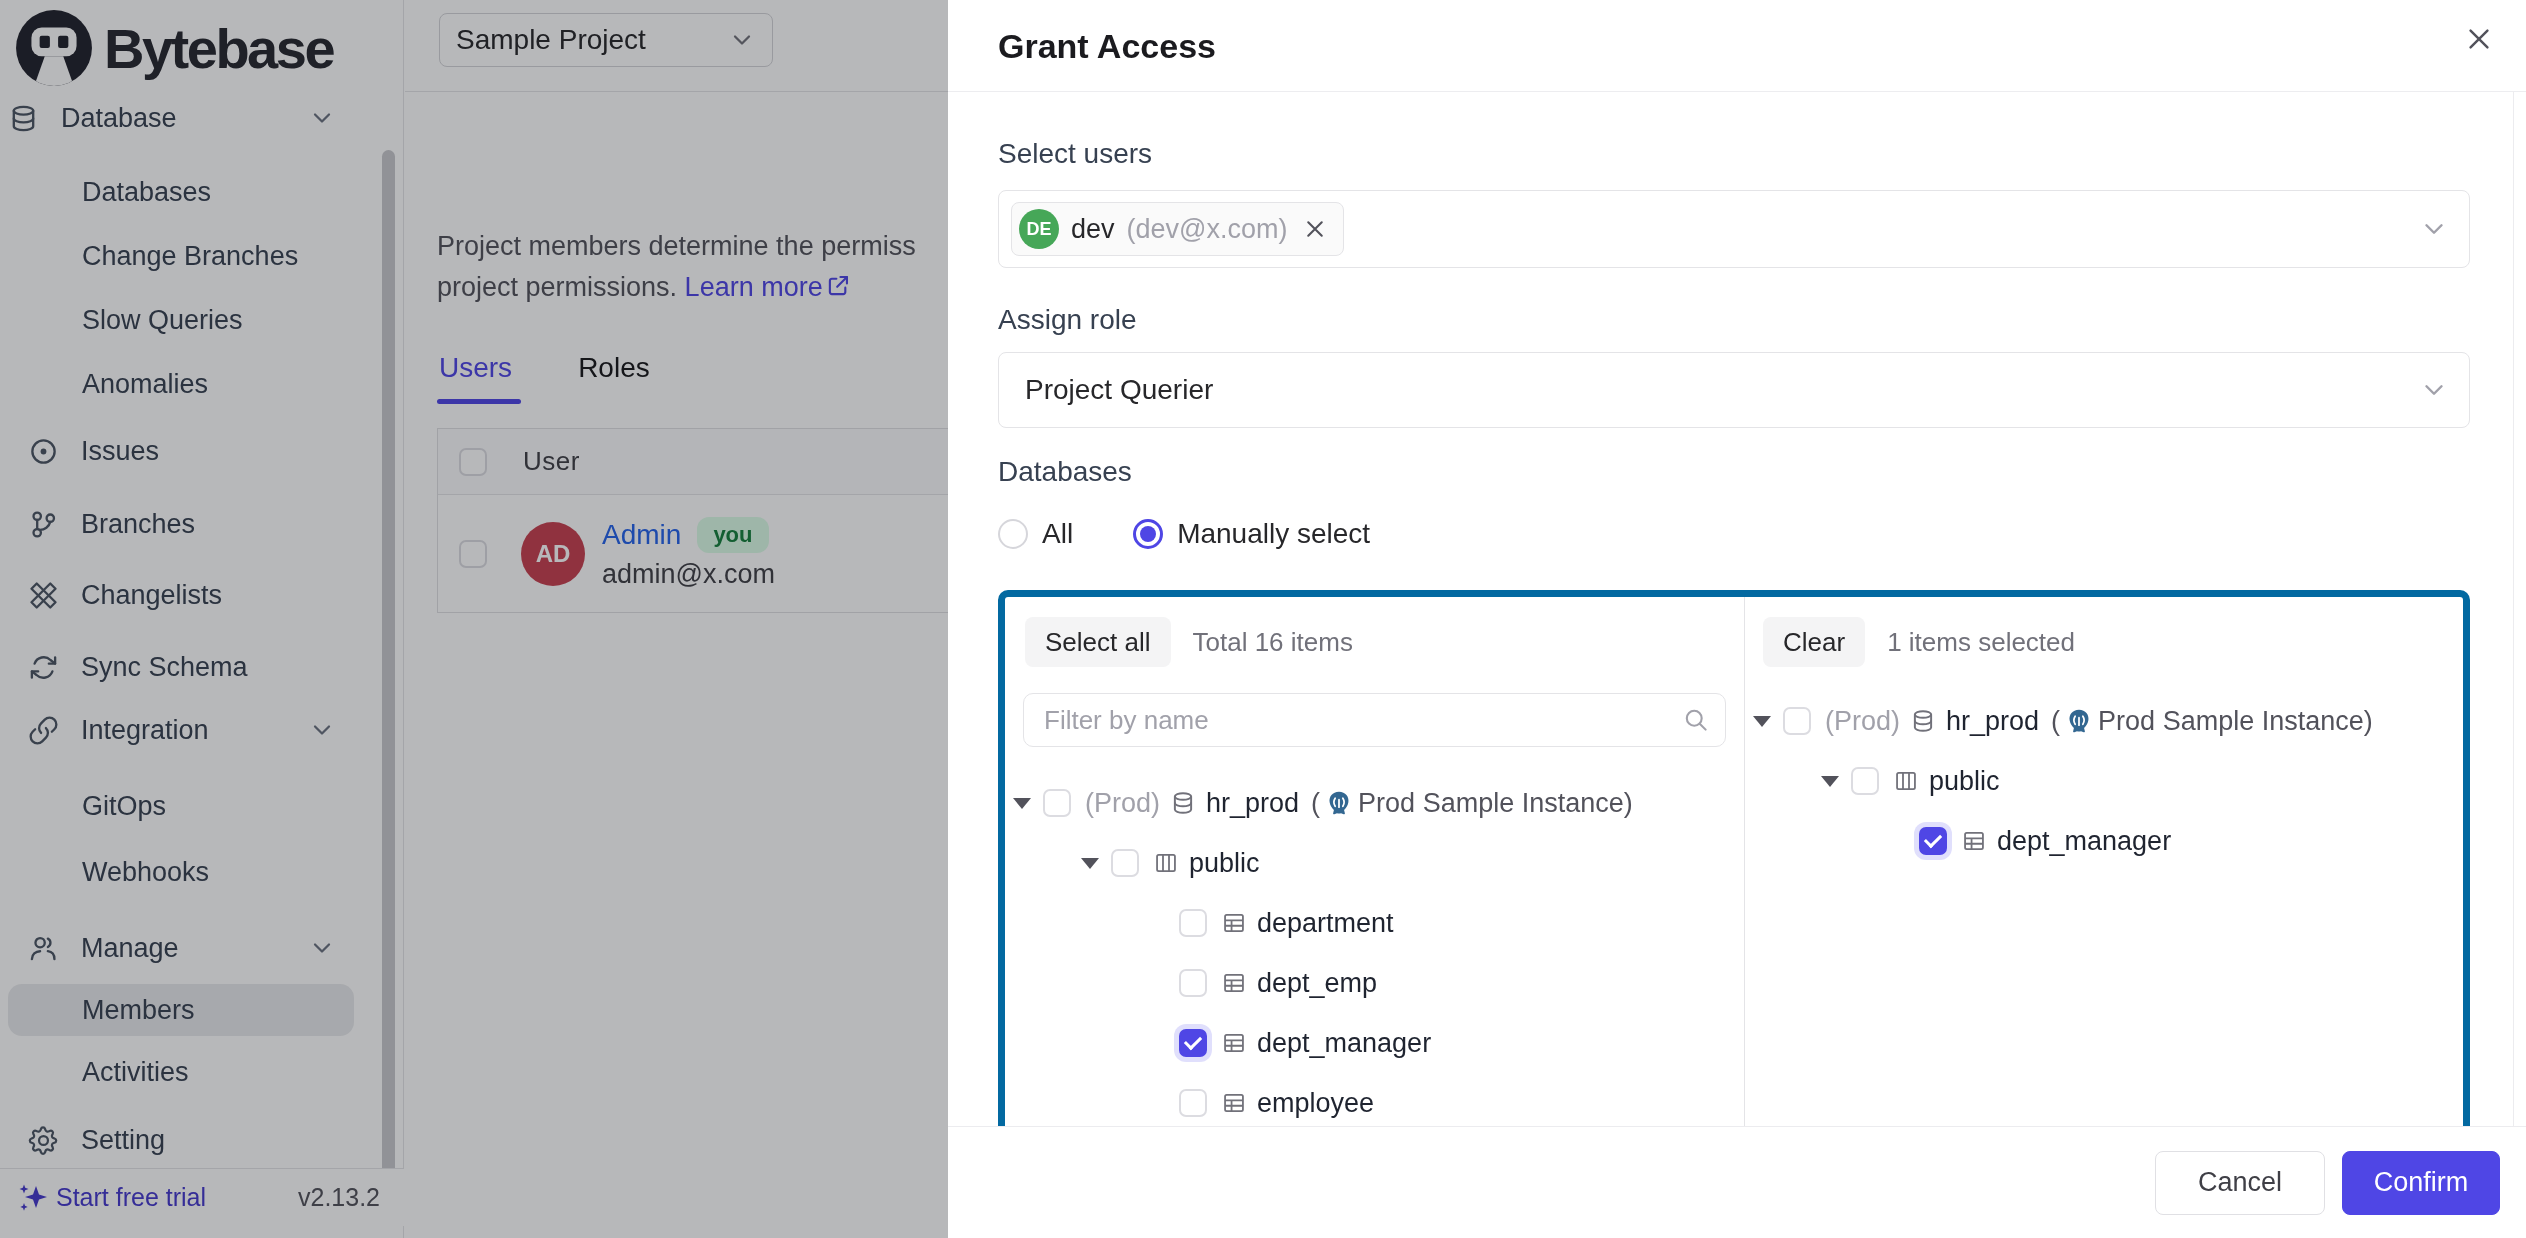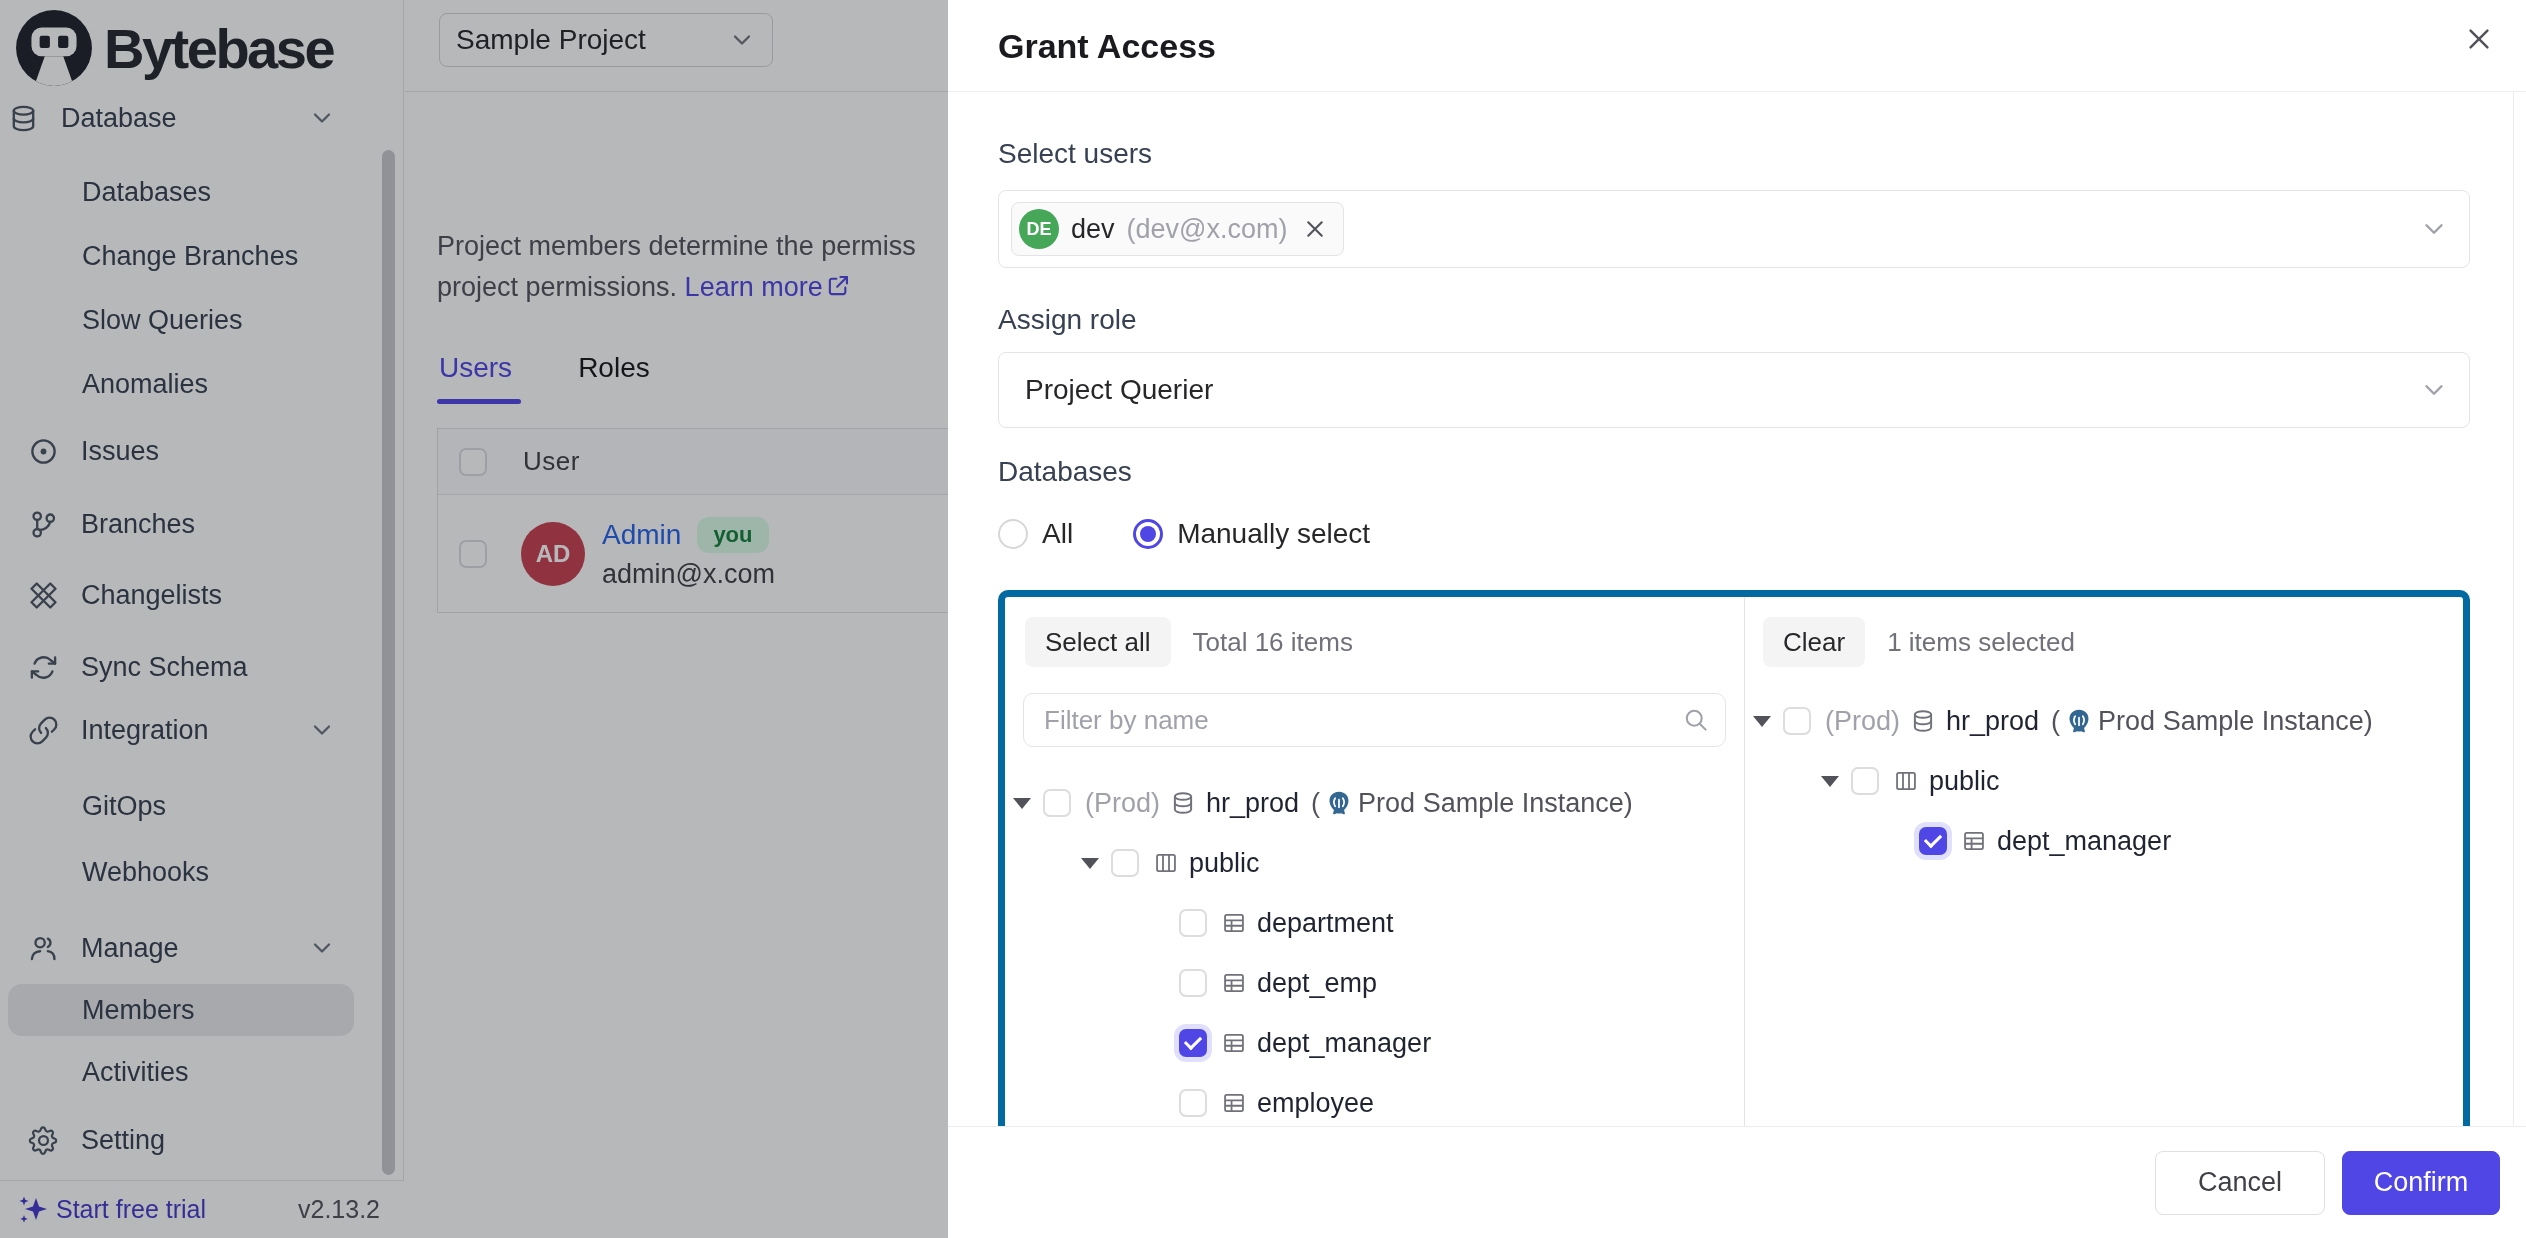--- a/index.html
+++ b/index.html
@@ -15,21 +15,21 @@
   .logo-mark{width:80px;height:80px}
   .logo-text{font-size:56px;font-weight:800;letter-spacing:-2.5px;color:#26272f}
   .nav-item{position:absolute;left:0;width:404px;height:56px;display:flex;align-items:center;font-size:27px;color:#374151;cursor:pointer}
   .nav-item.group{padding-left:28px;gap:22px;font-weight:500}
   .nav-item.sub{padding-left:82px}
   .nav-item .g-icon{width:31px;height:31px;color:#4b5563}
   .nav-item .chev{position:absolute;left:308px;width:28px;height:28px;color:#6b7280}
   .nav-active-bg{position:absolute;left:8px;right:50px;top:2px;bottom:2px;background:#e9eaec;border-radius:14px;z-index:-1}
   .nav-item.active{z-index:1;position:absolute}
   .sb-thumb{position:absolute;left:382px;top:150px;width:13px;height:1025px;background:#c9c9cd;border-radius:7px}
-  .side-footer{position:absolute;left:0;bottom:0;width:404px;height:58px;border-top:1px solid #e4e4e7;display:flex;align-items:center;padding:0 24px 0 18px;background:#fff}
+  .side-footer{position:absolute;left:0;bottom:12px;width:404px;height:58px;border-top:1px solid #e4e4e7;display:flex;align-items:center;padding:0 24px 0 18px;background:#fff}
   .trial{display:flex;align-items:center;gap:6px;cursor:pointer}
   .trial .icon{width:32px;height:32px;color:var(--trial-indigo)}
   .trial-label{font-size:25px;font-weight:500;color:var(--trial-indigo)}
   .version{margin-left:auto;font-size:25px;color:#52525b}
 
   
   .main{position:absolute;left:405px;top:0;right:0;bottom:0;background:#fff}
   .main-header{position:absolute;left:0;top:0;right:0;height:92px;border-bottom:1px solid #e4e4e7}
   .project-select{position:absolute;left:34px;top:13px;width:334px;height:54px;border:1px solid #d4d4d8;border-radius:8px;
       display:flex;align-items:center;padding:0 16px;font-size:28px;color:#27272a;background:#fff;cursor:pointer}

